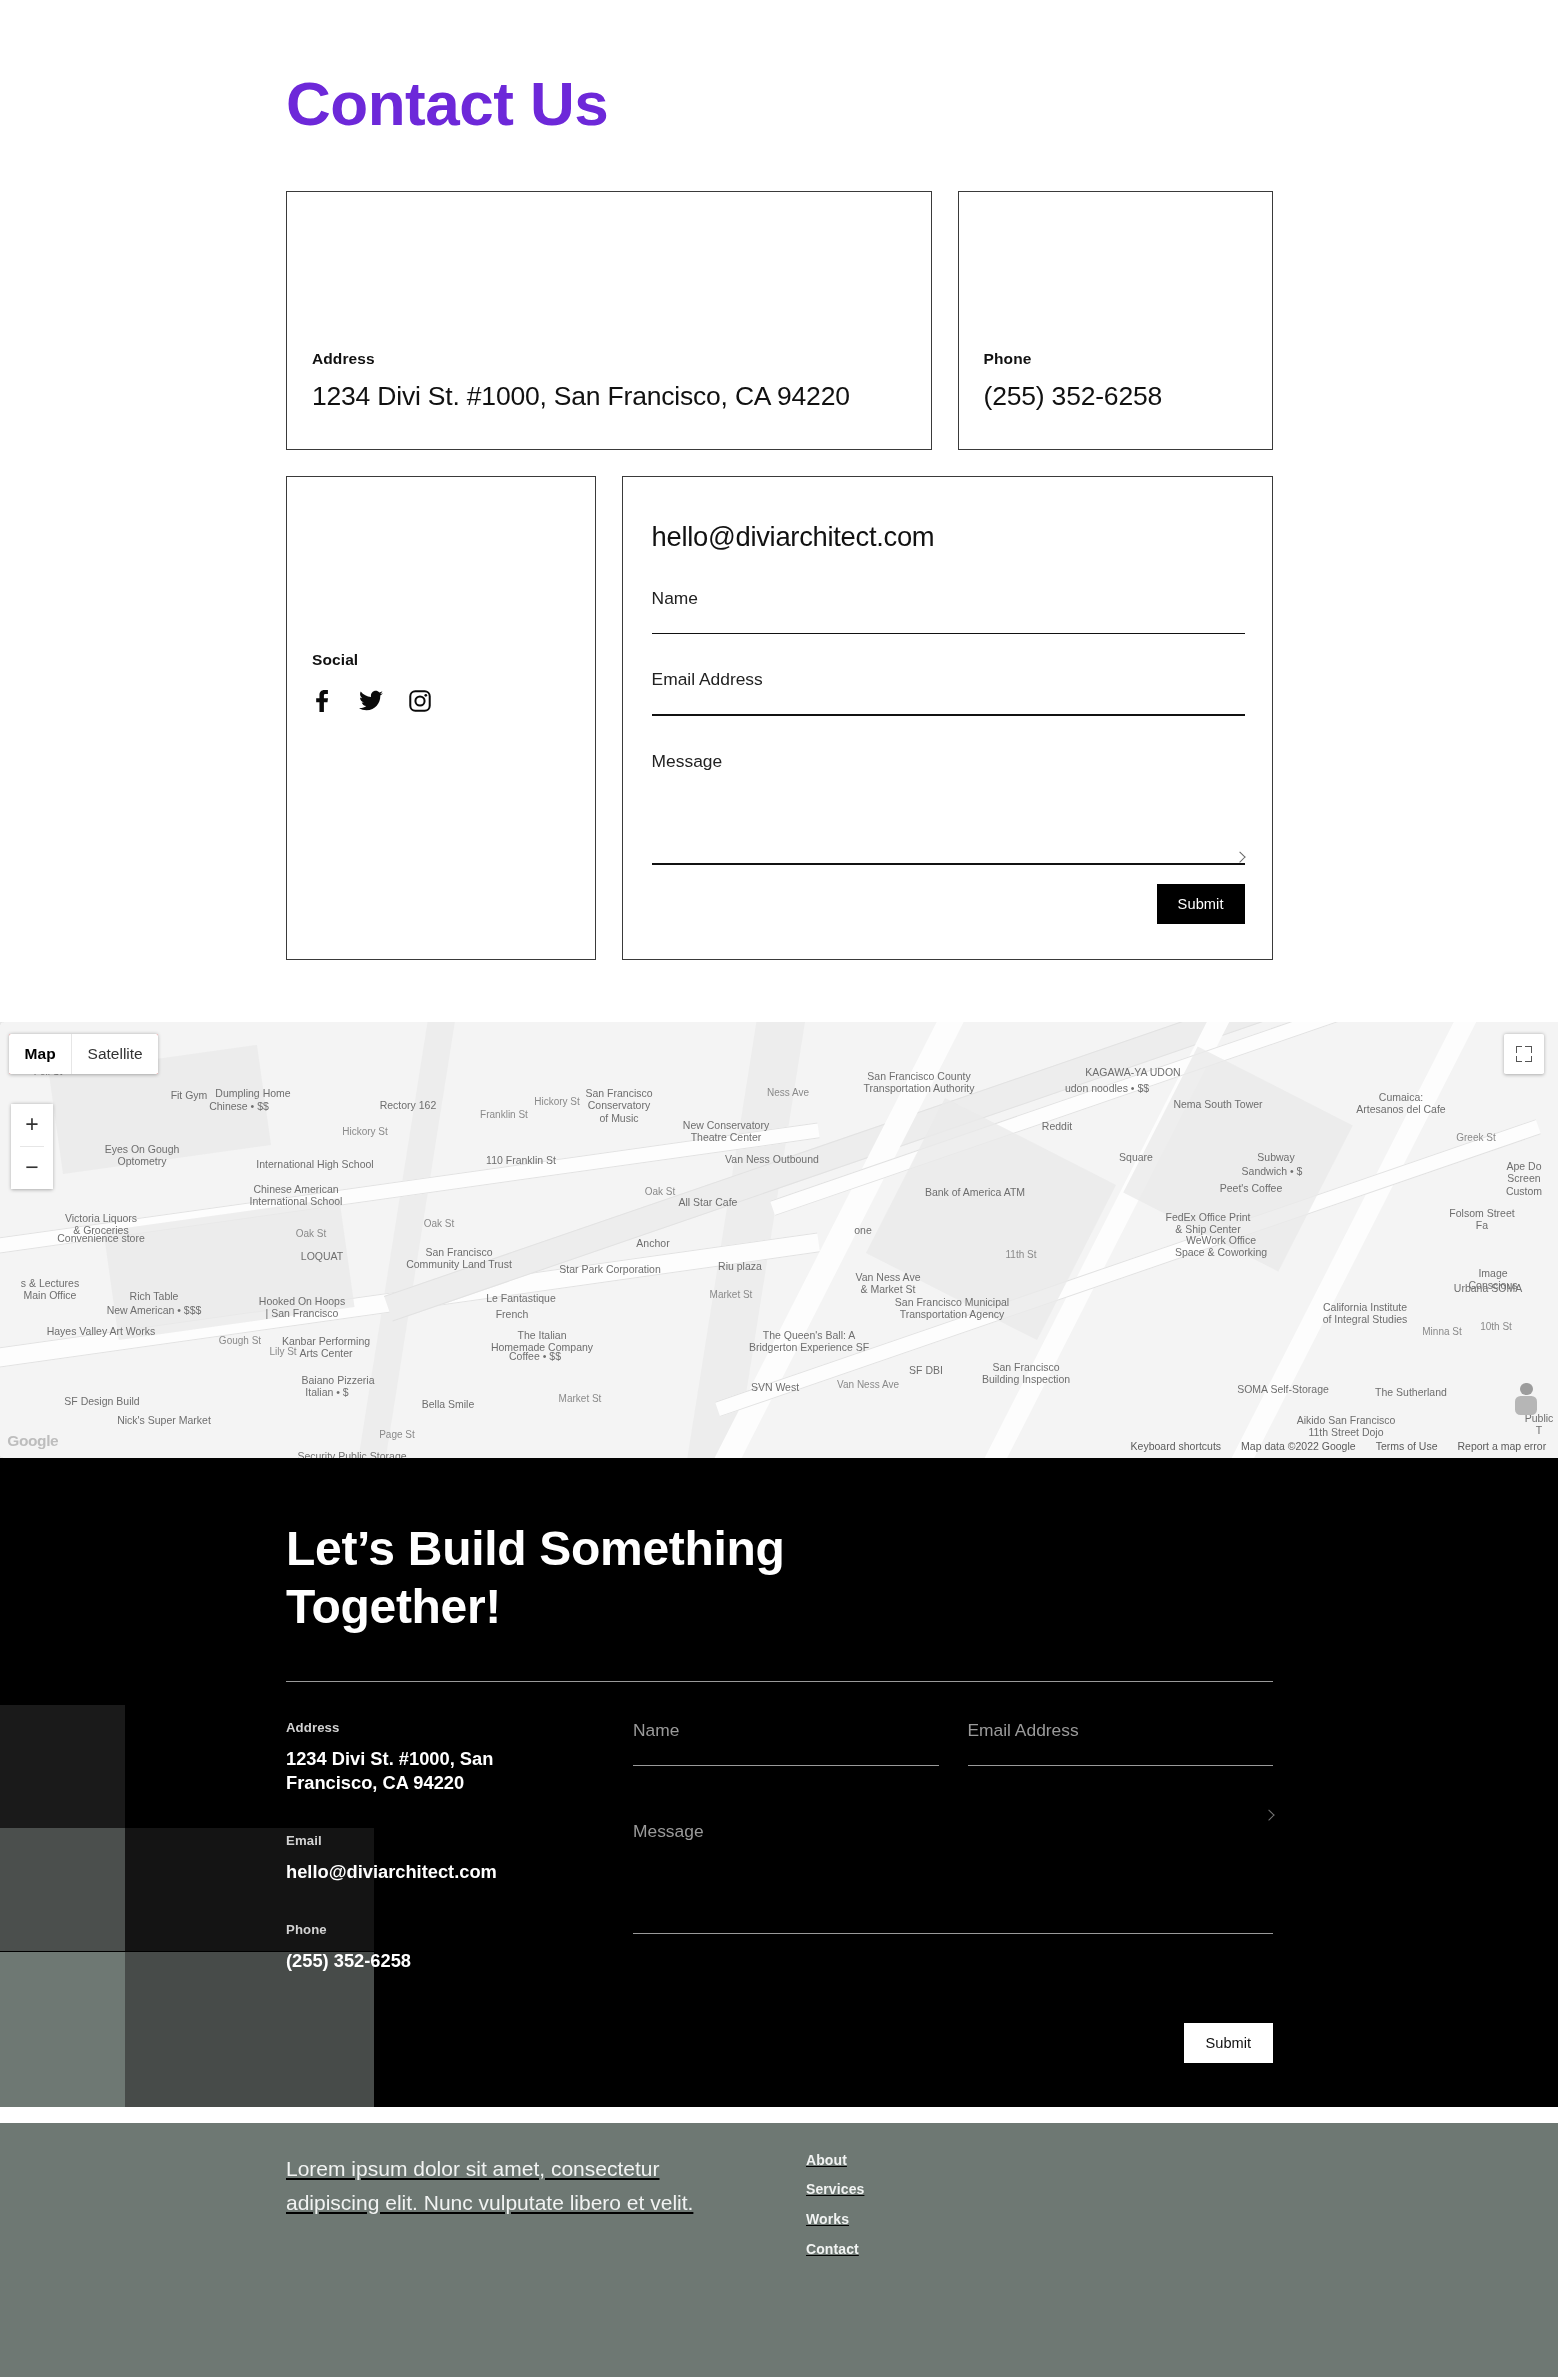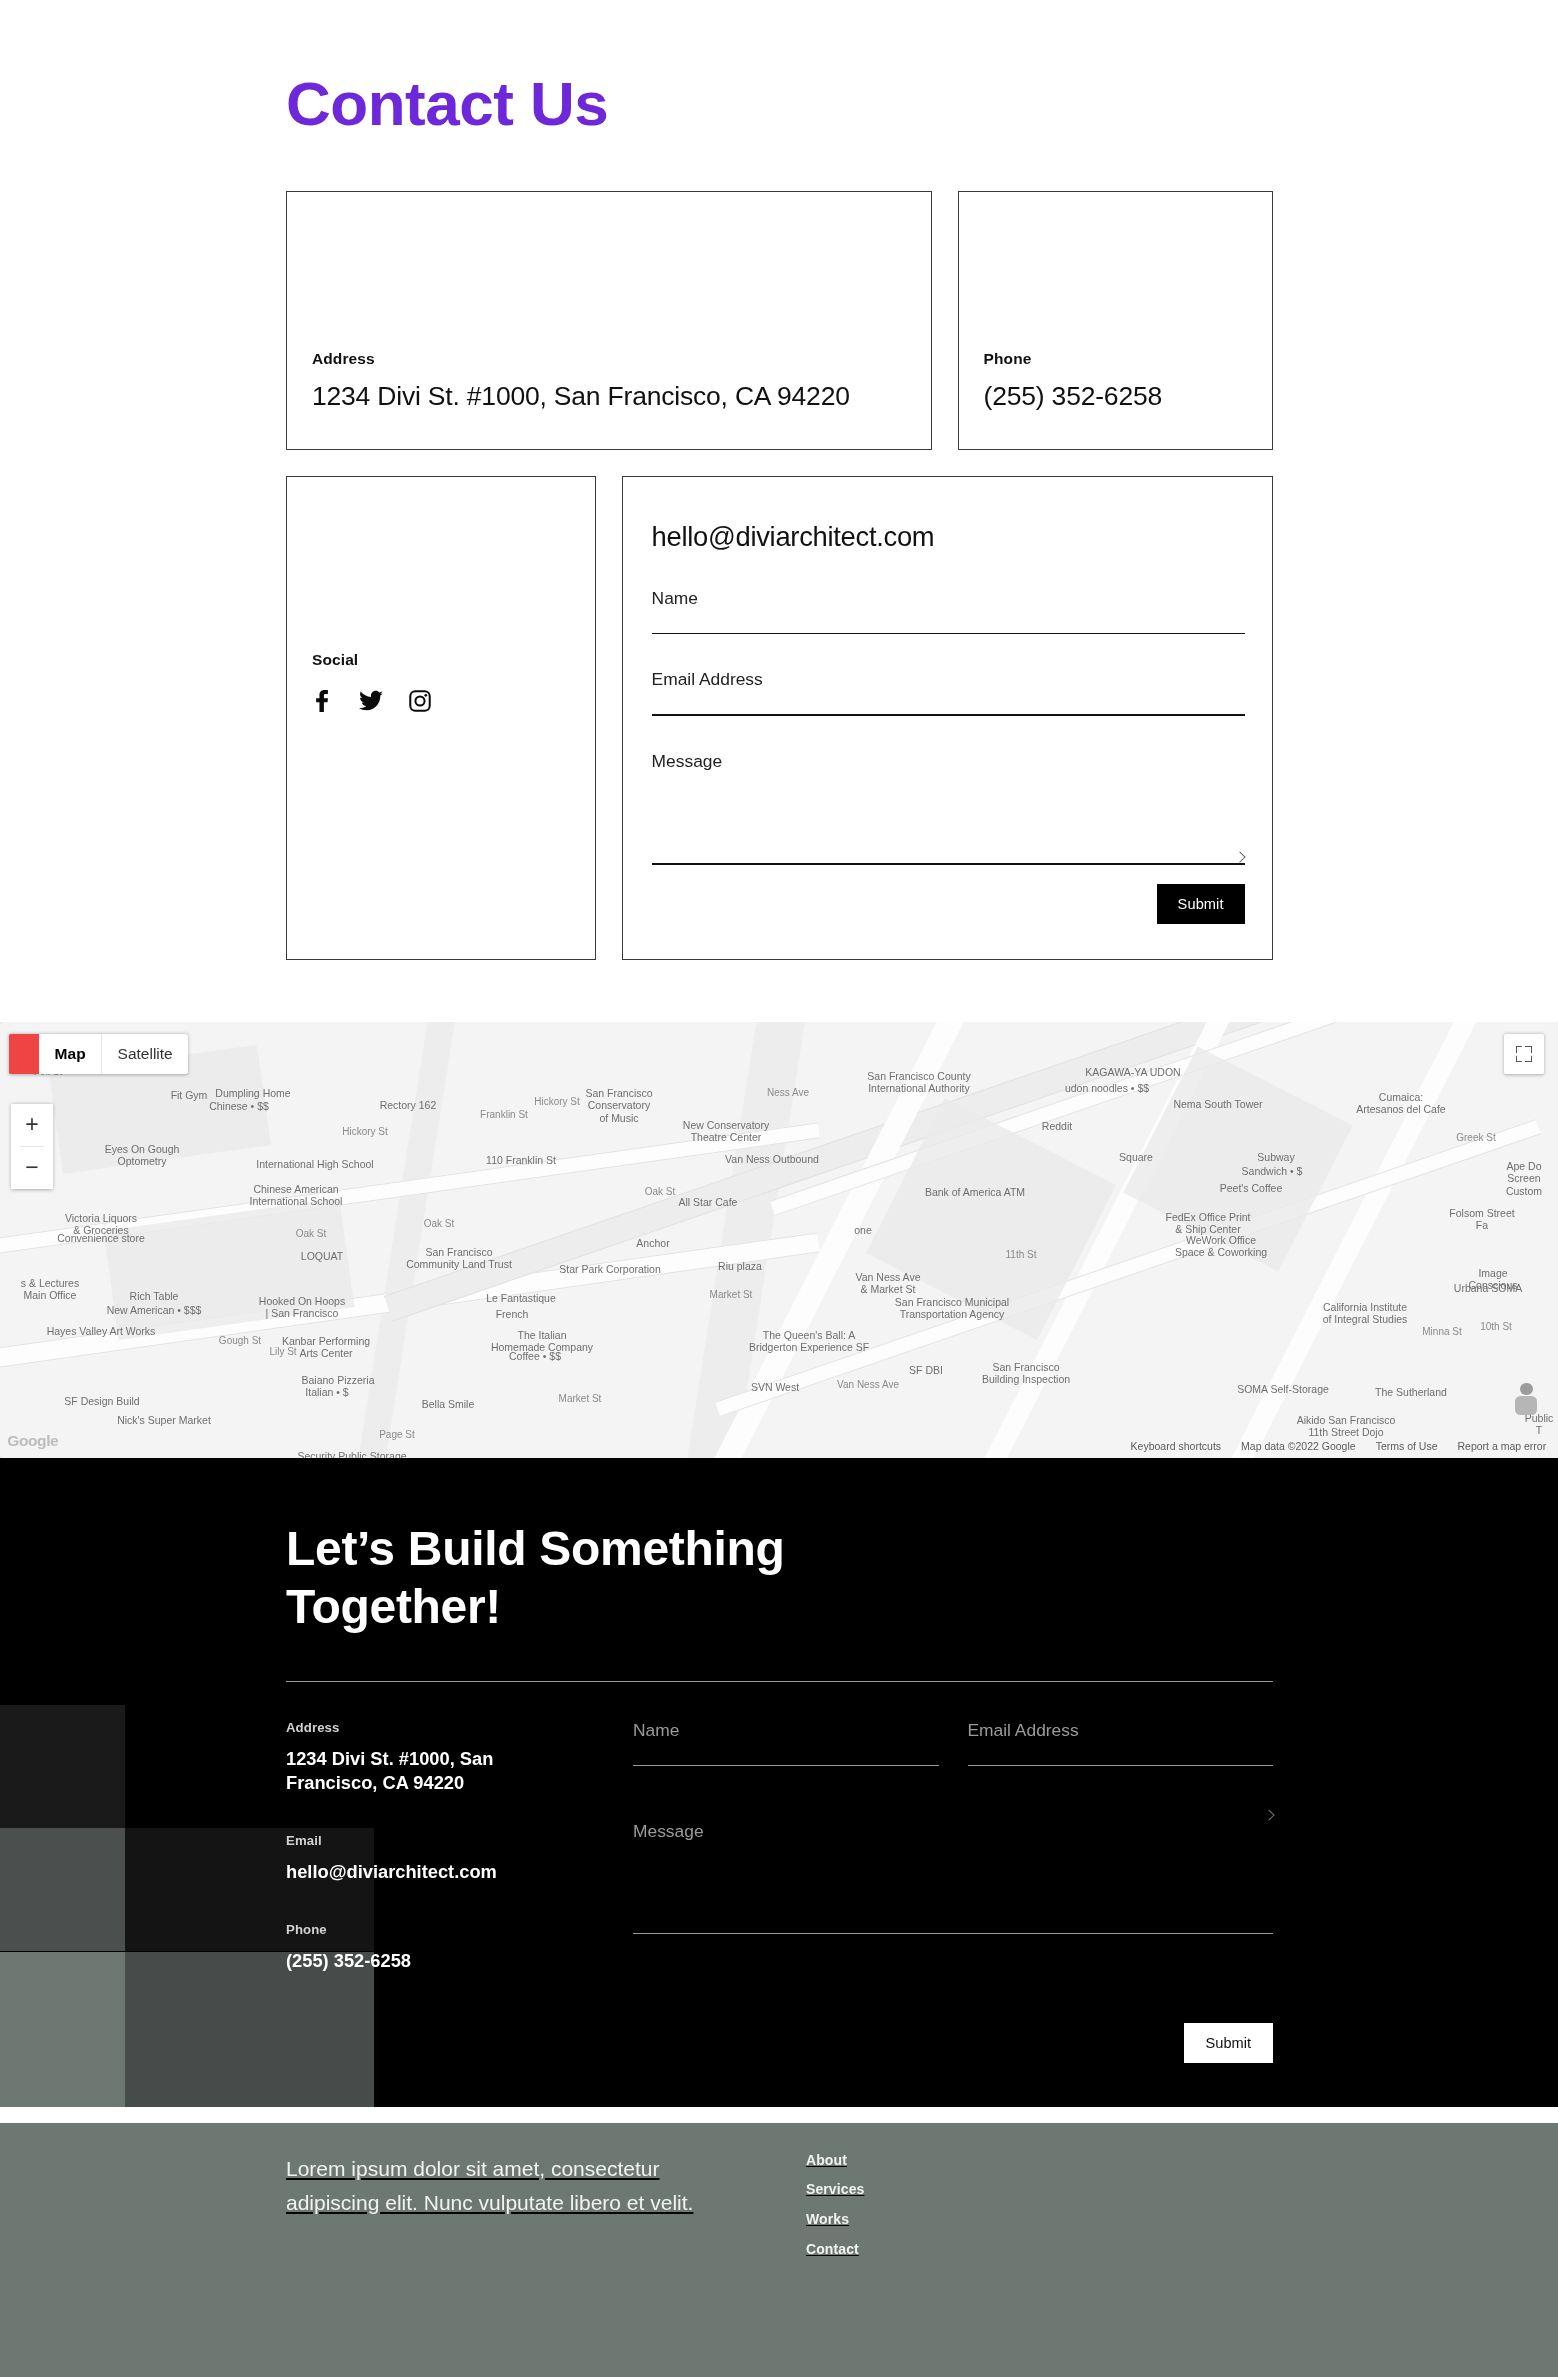--- a/index.html
+++ b/index.html
@@ -154,21 +154,20 @@
     text-align: center;
     transform: translateX(-50%);
   }
   .mlabel.street { color: #8a8a8a; font-size: 10px; }
 
   .map-type-ctl {
     position: absolute; left: 9.1px; top: 12.8px;
     background: #ef4444; box-shadow: 0 0.9px 3.7px rgba(0,0,0,.3);
     display: flex; border-radius: 1.8px; overflow: hidden;
     z-index: 5;
-    padding-left: 30px;
   }
   .map-type-ctl button {
     border: none; background: #fff; font-size: 15.5px;
     padding: 11px 15.5px; cursor: pointer;
     font-family: "Liberation Sans", sans-serif;
   }
   .map-type-ctl button.active { font-weight: 700; color: #000; }
   .map-type-ctl button:not(.active) { color: #333; border-left: 0.9px solid #e6e6e6; }
 
   .zoom-ctl {
@@ -393,21 +392,21 @@
     <span>Map data ©2022 Google</span>
     <span>Terms of Use</span>
     <span>Report a map error</span>
   </div>
 <div class="mlabel street" style="left: 48px; top: 44px; white-space: pre-line;">Fell St</div>
     <div class="mlabel street" style="left: 365px; top: 104px; white-space: pre-line;">Hickory St</div>
     <div class="mlabel street" style="left: 504px; top: 87px; white-space: pre-line;">Franklin St</div>
     <div class="mlabel street" style="left: 557px; top: 74px; white-space: pre-line;">Hickory St</div>
     <div class="mlabel street" style="left: 788px; top: 65px; white-space: pre-line;">Ness Ave</div>
     <div class="mlabel" style="left: 919px; top: 48px; white-space: pre-line;">San Francisco County
-International Authority</div>
+Transportation Authority</div>
     <div class="mlabel" style="left: 1133px; top: 44px; white-space: pre-line;">KAGAWA-YA UDON</div>
     <div class="mlabel" style="left: 1107px; top: 60px; white-space: pre-line;">udon noodles • $$</div>
     <div class="mlabel" style="left: 1218px; top: 76px; white-space: pre-line;">Nema South Tower</div>
     <div class="mlabel" style="left: 1401px; top: 69px; white-space: pre-line;">Cumaica:
 Artesanos del Cafe</div>
     <div class="mlabel" style="left: 189px; top: 67px; white-space: pre-line;">Fit Gym</div>
     <div class="mlabel" style="left: 253px; top: 65px; white-space: pre-line;">Dumpling Home</div>
     <div class="mlabel" style="left: 239px; top: 78px; white-space: pre-line;">Chinese • $$</div>
     <div class="mlabel" style="left: 408px; top: 77px; white-space: pre-line;">Rectory 162</div>
     <div class="mlabel" style="left: 619px; top: 65px; white-space: pre-line;">San Francisco

